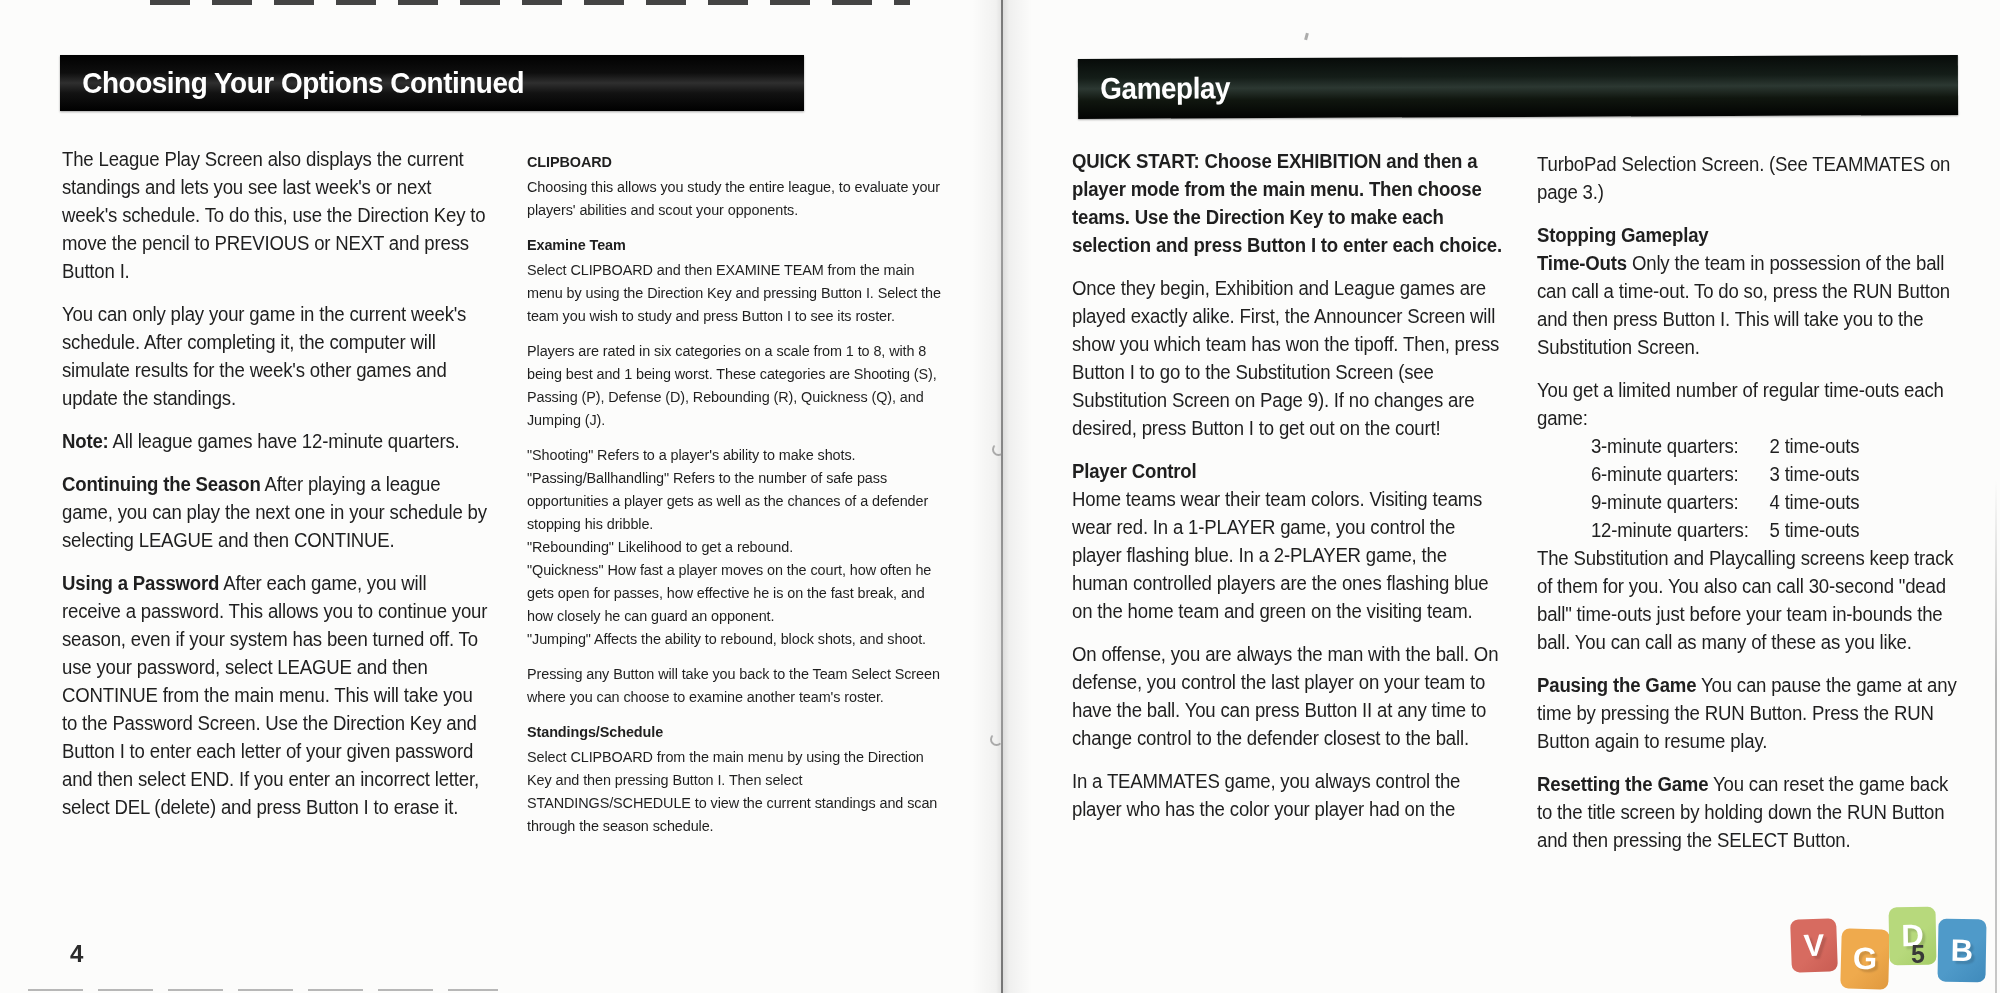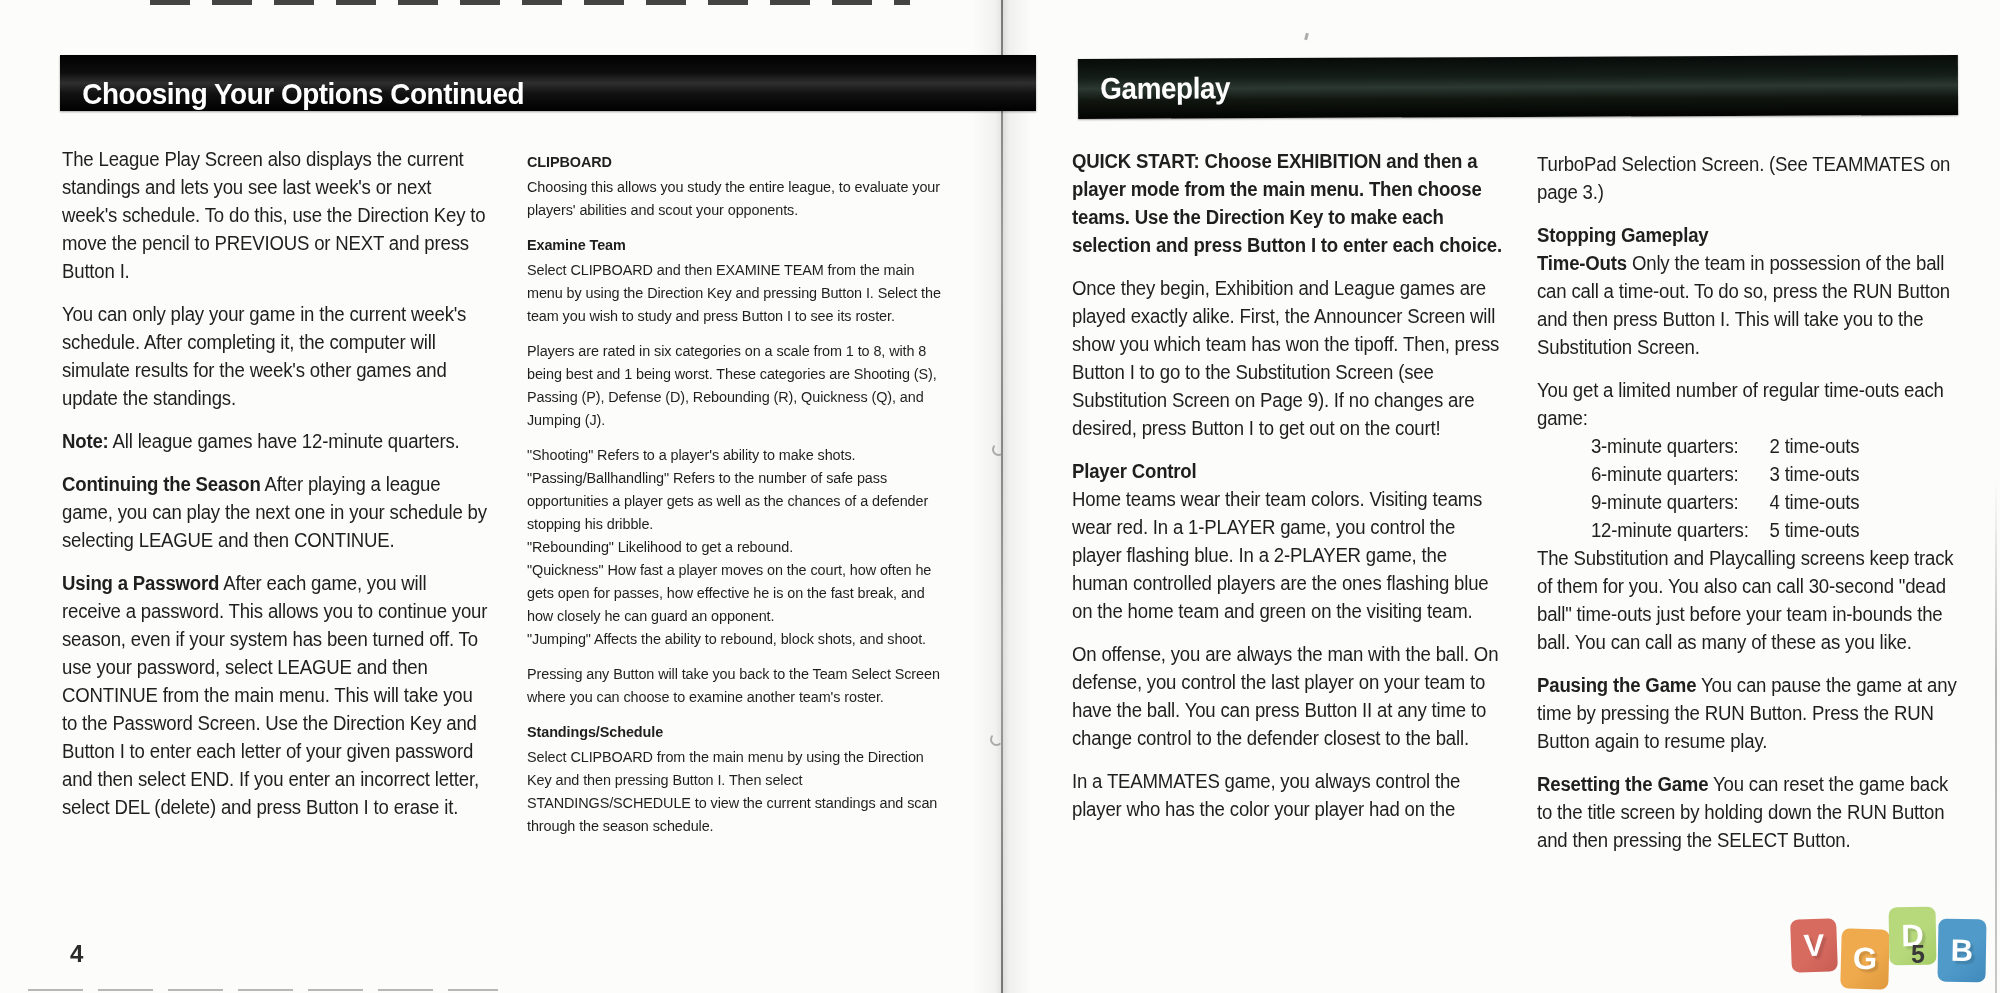--- a/index.html
+++ b/index.html
@@ -87,21 +87,21 @@
 <div class="scan-dashes"></div>
 <div class="scan-bottom-line"></div>
 <div class="scan-right-edge"></div>
 <div class="speck" style="left:1305px;top:33px;width:3px;height:7px;transform:rotate(15deg);"></div>
 <div class="gutter-shadow"></div>
 <div class="gutter-line"></div>
 <div class="crease" style="left:992px;top:443px;"></div>
 <div class="crease" style="left:990px;top:733px;"></div>
 
 <section>
-  <div class="bar" style="left:60px;top:55px;width:976px;height:56px;align-items:flex-end;">
+  <div class="bar" style="left:60px;top:55px;width:744px;height:56px;">
     <span class="bar-title">Choosing Your Options Continued</span>
   </div>
 
   <div class="page-col t-lg" style="left:62px;top:145px;width:460px;">
     <p class="para"><span>The League Play Screen also displays the current standings and lets you see last week's or next week's schedule. To do this, use the Direction Key to move the pencil to PREVIOUS or NEXT and press Button I.</span></p>
     <p class="para"><span>You can only play your game in the current week's schedule. After completing it, the computer will simulate results for the week's other games and update the standings.</span></p>
     <p class="para"><b class="lead">Note:</b> <span>All league games have 12-minute quarters.</span></p>
     <p class="para"><b class="lead">Continuing the Season</b> <span>After playing a league game, you can play the next one in your schedule by selecting LEAGUE and then CONTINUE.</span></p>
     <p class="para"><b class="lead">Using a Password</b> <span>After each game, you will receive a password. This allows you to continue your season, even if your system has been turned off. To use your password, select LEAGUE and then CONTINUE from the main menu. This will take you to the Password Screen. Use the Direction Key and Button I to enter each letter of your given password and then select END. If you enter an incorrect letter, select DEL (delete) and press Button I to erase it.</span></p>
   </div>

